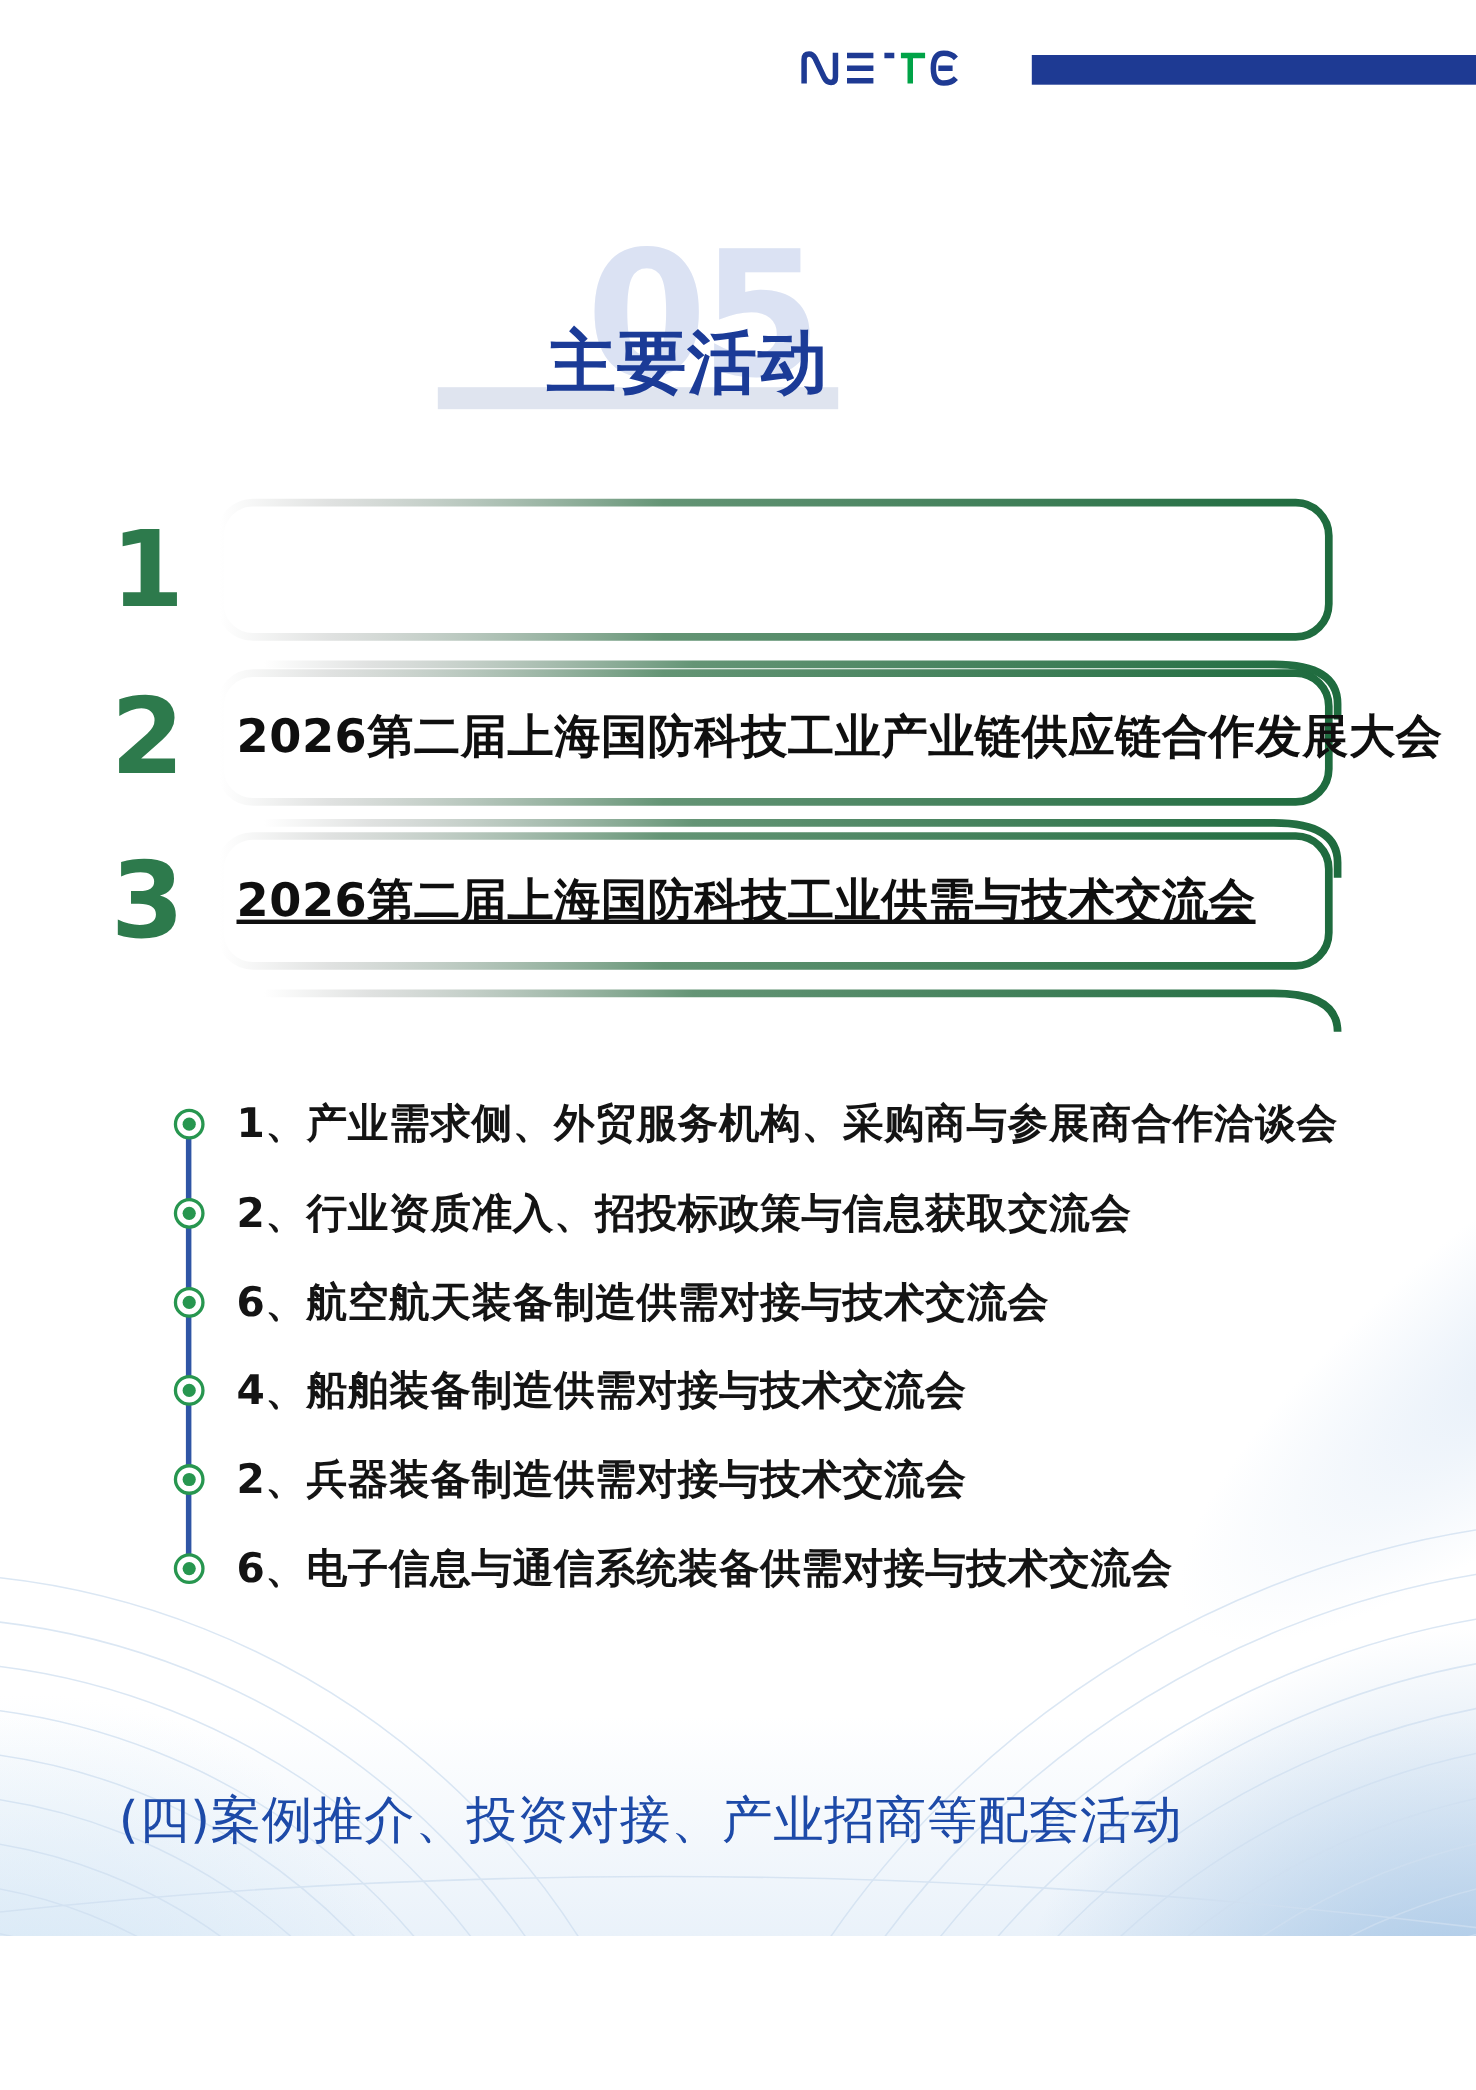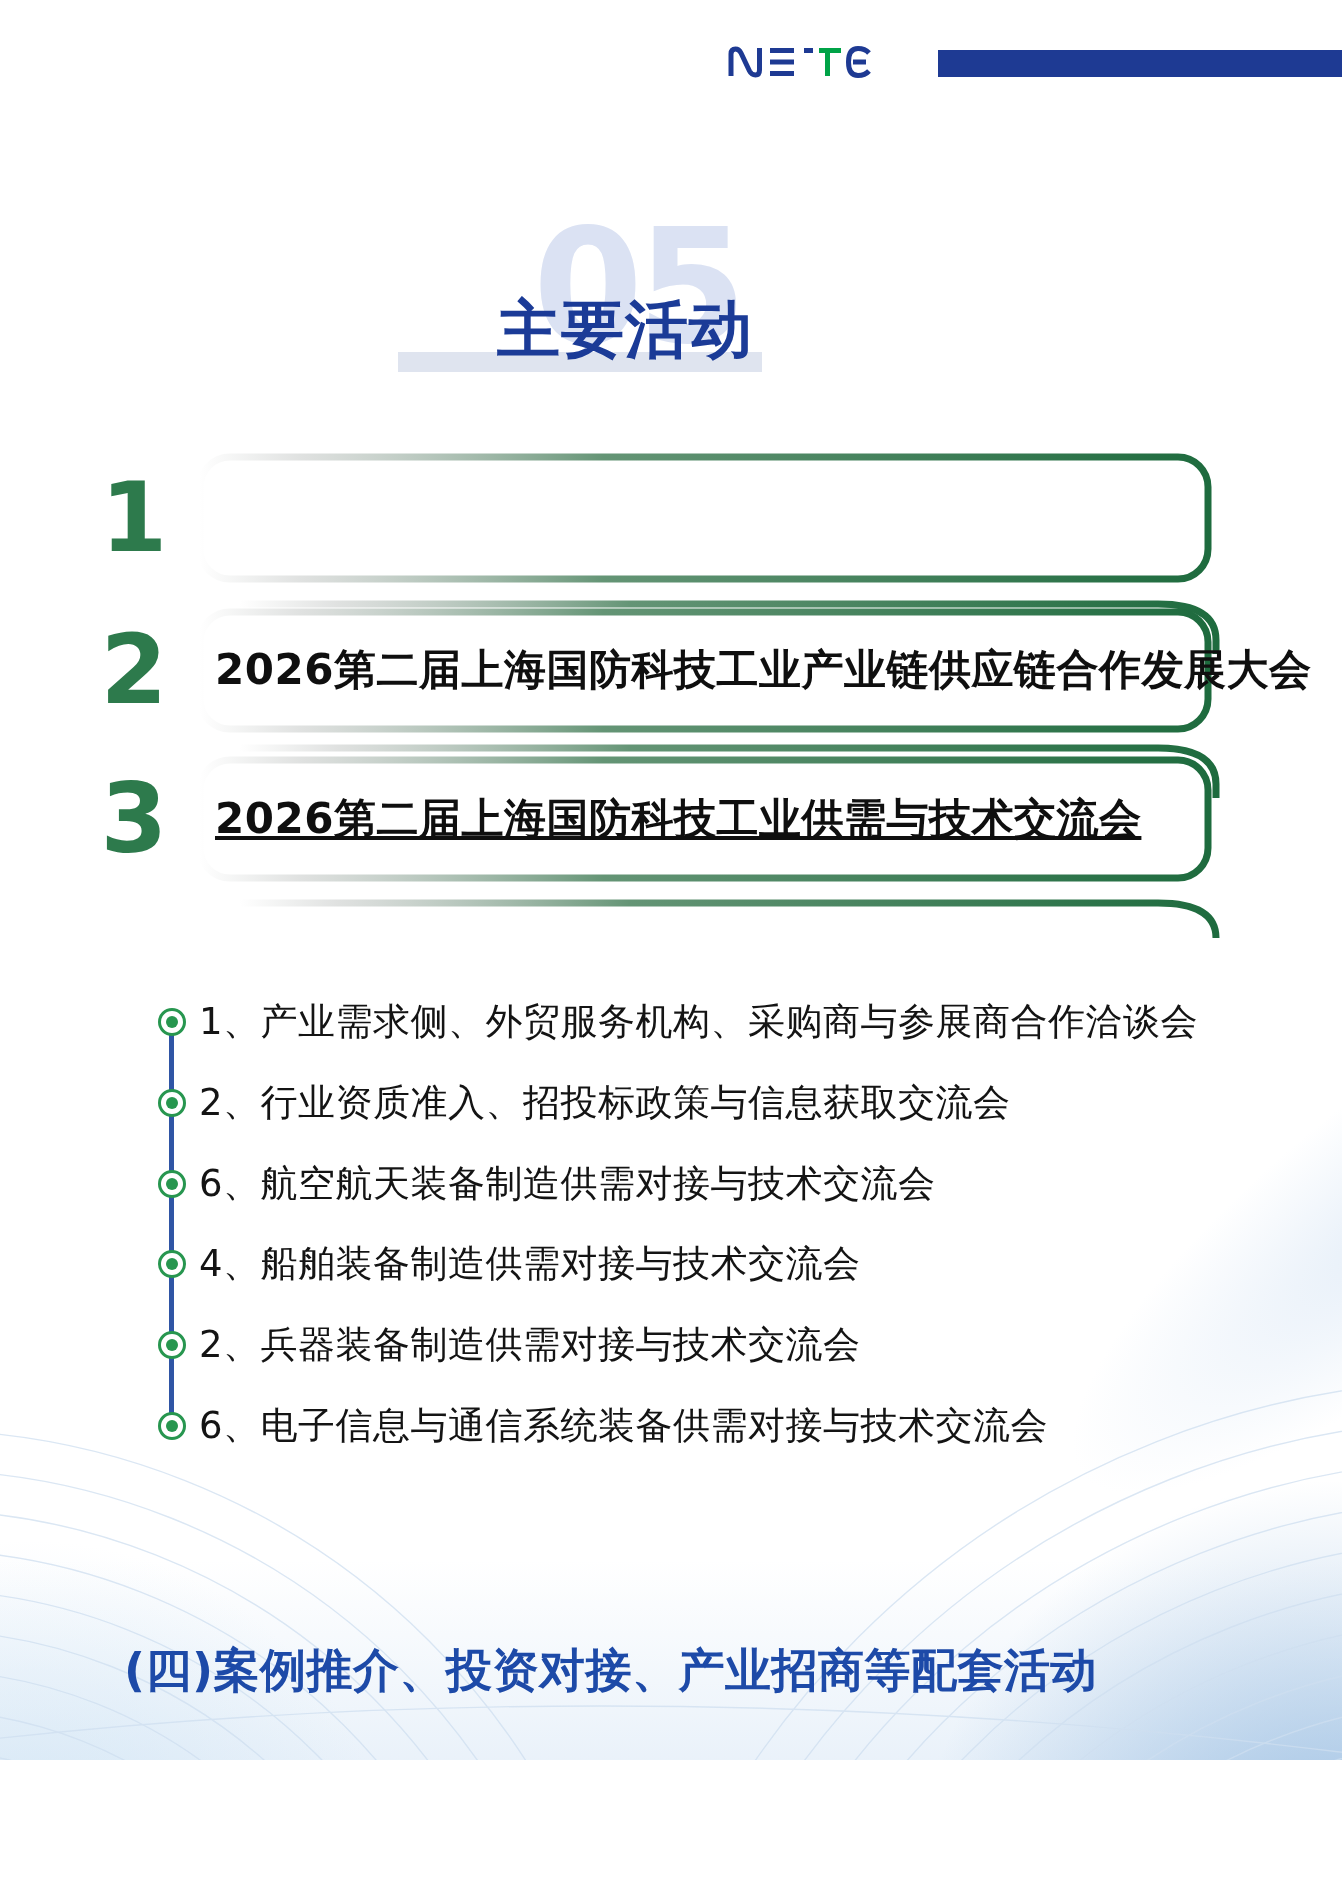--- a/index.html
+++ b/index.html
@@ -47,29 +47,29 @@
     left:158px; width:28px; height:28px; border-radius:50%;
     border:3px solid #27964f; background:#ffffff; box-sizing:border-box;
   }
   .bullet::after {
     content:""; position:absolute; left:50%; top:50%; transform:translate(-50%,-50%);
     width:12px; height:12px; border-radius:50%; background:#27964f;
   }
   .b-0 { top:1008px; } .b-1 { top:1089px; } .b-2 { top:1170px; }
   .b-3 { top:1250px; } .b-4 { top:1331px; } .b-5 { top:1412px; }
   .list-item {
-    left:199px; height:52px; line-height:52px; font-size:37px; font-weight:400;
+    left:215px; height:52px; line-height:52px; font-size:37px; font-weight:700;
     color:#141414; white-space:nowrap; letter-spacing:0.5px;
   }
   .li-0 { top:996px; } .li-1 { top:1077px; } .li-2 { top:1158px; }
   .li-3 { top:1238px; } .li-4 { top:1319px; } .li-5 { top:1400px; }
 
   
   .footer-heading {
-    left:108px; top:1626px; margin:16px; font-size:46px; font-weight:700; line-height:56px;
+    left:108px; top:1626px; margin:0; font-size:46px; font-weight:400; line-height:56px;
     color:#1d4aa8; letter-spacing:0.5px; white-space:nowrap;
   }
 
   .bg-decor { left:0; top:0; width:1342px; height:1900px; pointer-events:none; }
 </style>
 </head>
 <body>
 
 <div class="page">
 

